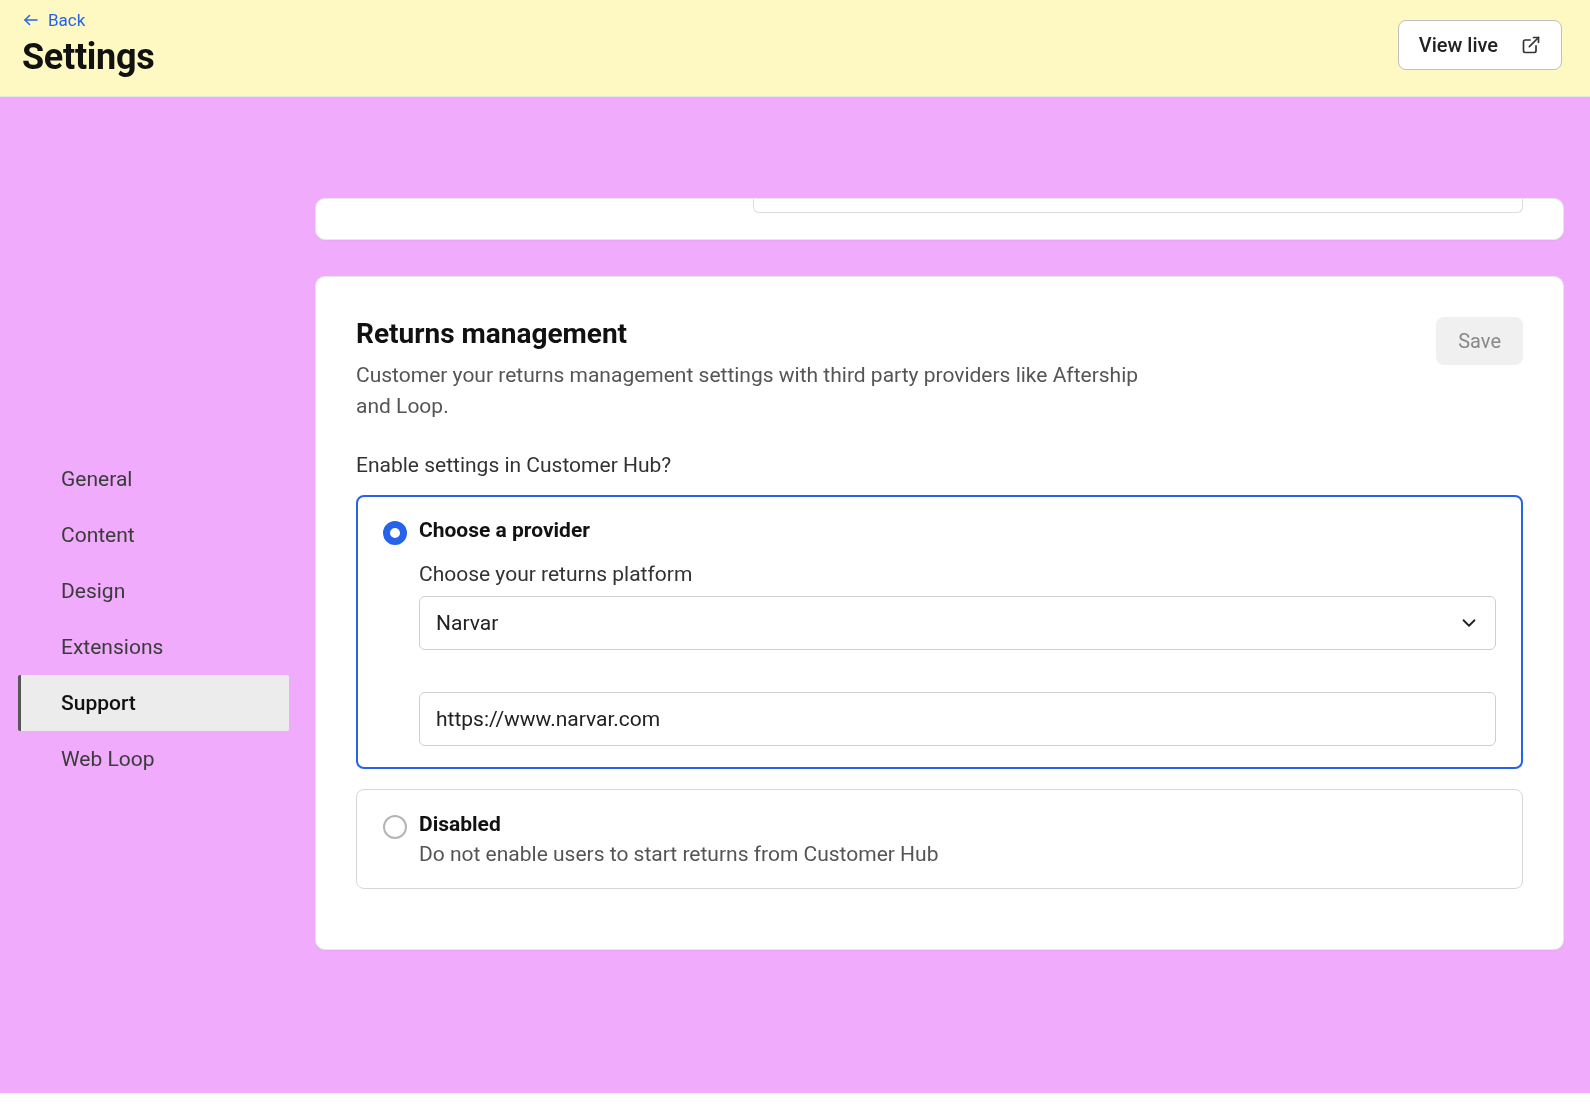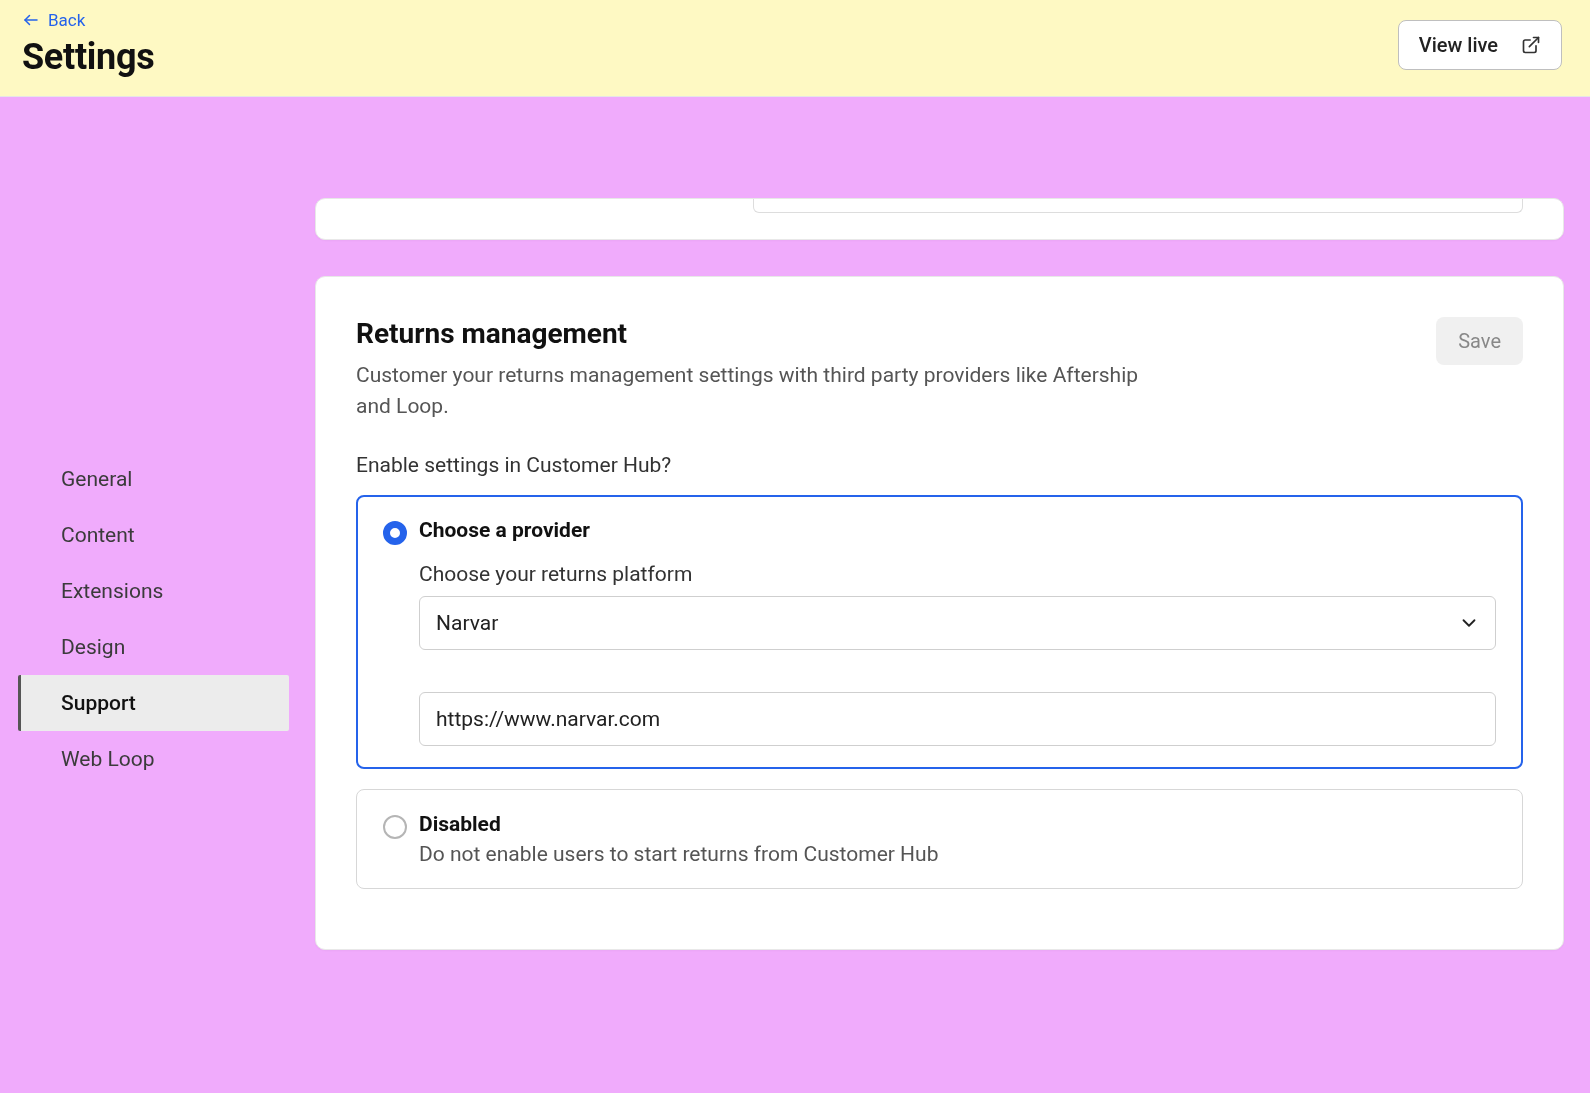--- a/index.html
+++ b/index.html
@@ -242,22 +242,22 @@
         <polyline points="15 3 21 3 21 9"></polyline>
         <line x1="10" y1="14" x2="21" y2="3"></line>
       </svg>
   </button>
 </div>
 
 <div class="layout">
   <nav class="sidebar">
     <div class="sidebar-item">General</div>
     <div class="sidebar-item">Content</div>
+    <div class="sidebar-item">Design</div>
     <div class="sidebar-item">Extensions</div>
-    <div class="sidebar-item">Design</div>
     <div class="sidebar-item active">Support</div>
     <div class="sidebar-item">Web Loop</div>
   </nav>
 
   <main class="main">
     <div class="card-stub">
       <div class="card-stub-inner"></div>
     </div>
 
     <section class="card">

